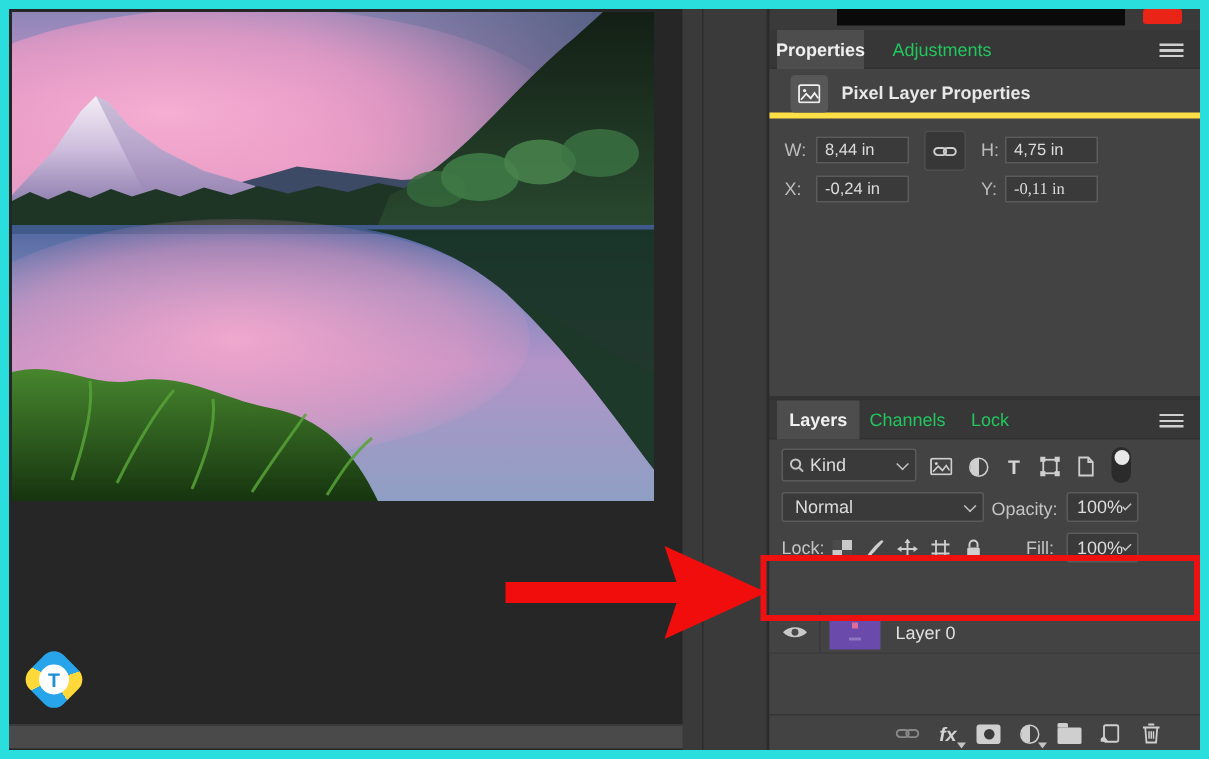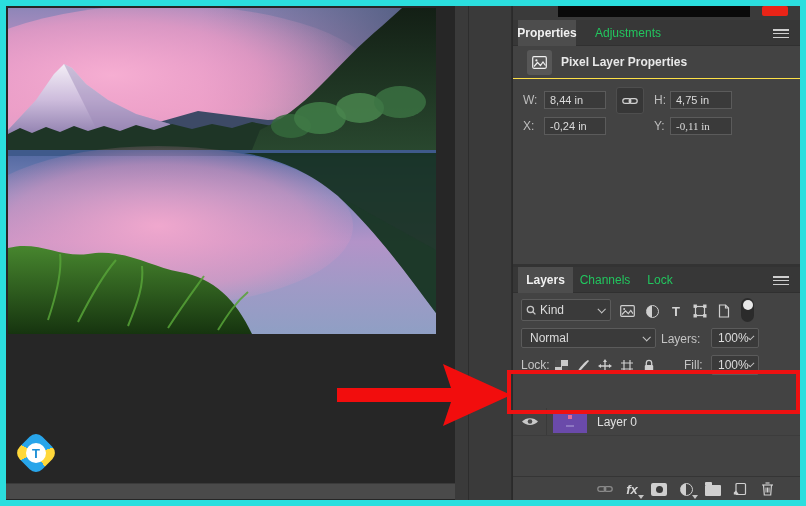--- a/index.html
+++ b/index.html
@@ -37,21 +37,21 @@
          font-size:12px; color:#22c55e; }
   .tab.active { background:#4d4d4d; color:#f0f0f0; font-weight:bold; }
   .hamburger { position:absolute; right:12px; top:9px; width:16px; height:9px;
     background:repeating-linear-gradient(#cfcfcf 0 1.6px, transparent 1.6px 3.8px); cursor:pointer; }
 
   .props-body { position:absolute; left:0; top:40px; width:288px; height:218px; background:#434343; }
   .layers-body { position:absolute; left:0; top:287px; width:288px; height:184px; background:#434343; }
   .panel-gap { position:absolute; left:0; top:258px; width:288px; height:3px; background:#333; }
 
   
-  .props-header { position:absolute; left:0; top:40px; width:288px; height:33px; border-bottom:1px solid #fde047;
+  .props-header { position:absolute; left:0; top:40px; width:288px; height:33px; border-bottom:4px solid #fde047;
                   display:flex; align-items:center;padding-left:48px; }
   .props-icon-btn { position:absolute; left:14px; top:4px; width:25px; height:25px; background:#575757;
                     border-radius:3px; display:flex; align-items:center; justify-content:center; }
   .props-title { position:absolute; left:48px; top:0; height:33px; line-height:33px;
                  font-size:12px; font-weight:bold; color:#e8e8e8; }
 
   
   .field-label { position:absolute; font-size:12px; color:#bdbdbd; height:18px; line-height:18px; }
   .field-input { position:absolute; width:62px; height:18px; background:#3a3a3a; border:1px solid #5b5b5b;
                  color:#dcdcdc; font-size:11px; padding:0 5px; font-family:"Liberation Sans",sans-serif; }
@@ -296,21 +296,21 @@
         <path d="M1.5,1 H7.5 L10.5,4 V13 H1.5 Z" fill="none" stroke="#cfcfcf" stroke-width="1.2"></path>
         <path d="M7.5,1 V4 H10.5" fill="none" stroke="#cfcfcf" stroke-width="1.2"></path>
       </svg>
     </div>
     <div class="toggle-pill" style="left:228px"></div>
 
     <div class="select" style="left:8px;top:322px;width:135px;height:20px;padding-left:8px">
       <span>Normal</span>
       <span class="chev"></span>
     </div>
-    <div class="plabel" style="left:148px;top:326px">Layers:</div>
+    <div class="plabel" style="left:148px;top:326px">Opacity:</div>
     <div class="select" style="left:198px;top:322px;width:48px;height:20px;padding-left:6px">
       <span>100%</span>
       <span class="chev"></span>
     </div>
 
     <div class="plabel" style="left:8px;top:352px">Lock:</div>
     <div class="ficon" style="left:38px;top:351px">
           <div class="checker"></div>
         </div>
     <div class="ficon" style="left:60px;top:351px">

